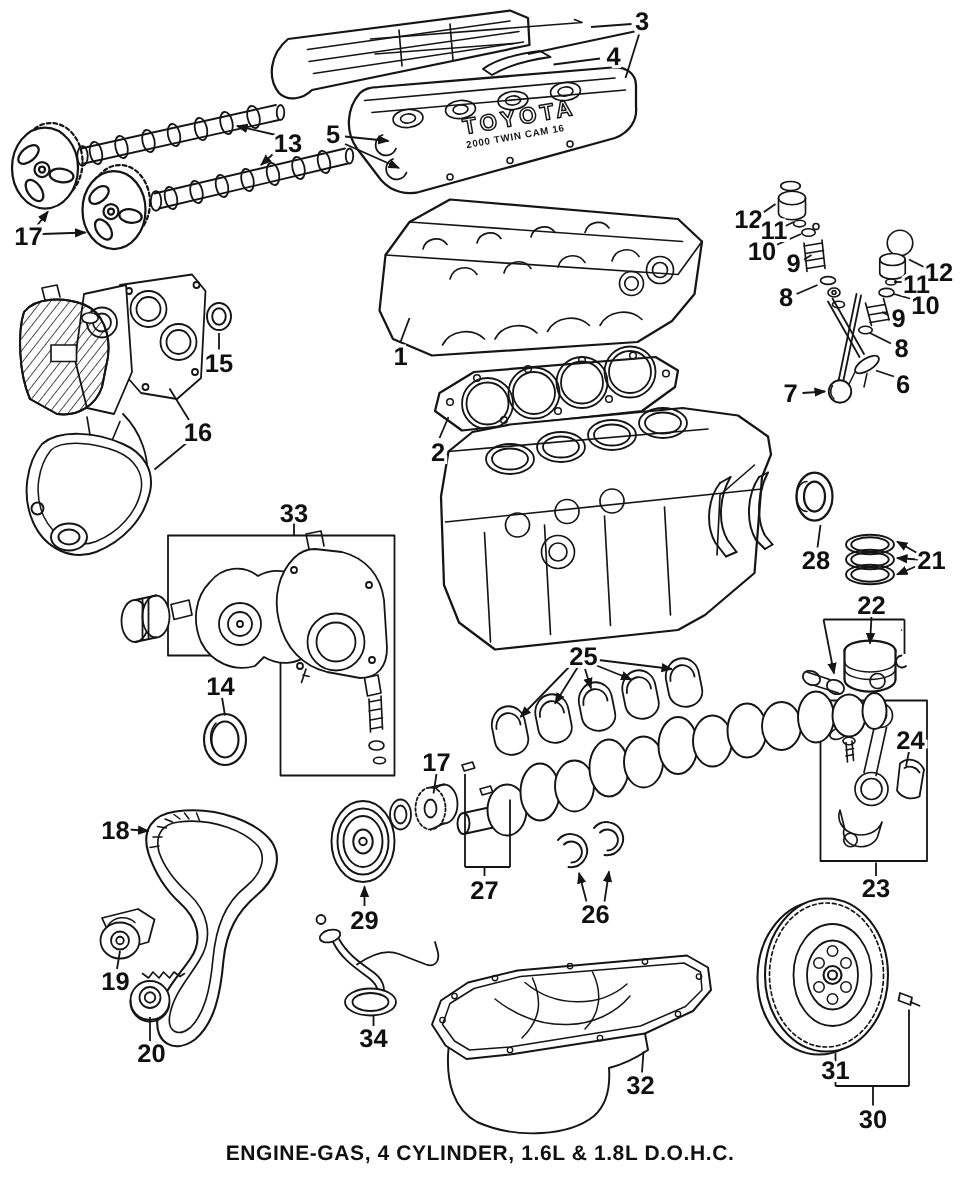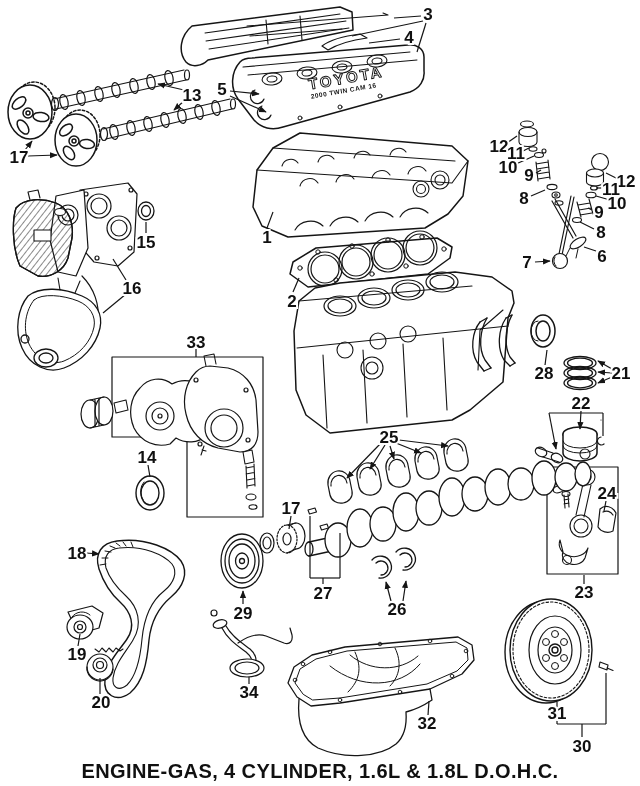--- a/index.html
+++ b/index.html
@@ -1,20 +1,20 @@
 <!DOCTYPE html>
 <html><head>
 <meta charset="utf-8">
 <style>
   html,body{margin:0;padding:0;background:#fff;}
   .stage{position:relative;width:640px;height:786px;background:#fff;overflow:hidden;
          font-family:"Liberation Sans",sans-serif;}
   .stage svg{position:absolute;left:0;top:0;}
   .caption{position:absolute;left:0;right:0;top:760px;text-align:center;
-           font-weight:bold;font-size:20px;letter-spacing:.4px;color:#101010;}
+           font-weight:bold;font-size:14px;letter-spacing:.4px;color:#101010;}
 </style>
 </head>
 <body>
 
 <div class="stage">
 <svg id="art-svg" width="640" height="786" viewBox="0 0 640 786">
   <defs>
     <pattern id="hatch" width="5" height="5" patternUnits="userSpaceOnUse" patternTransform="rotate(38)">
       <line x1="0" y1="0" x2="0" y2="5" stroke="#151515" stroke-width="1"></line>
     </pattern>

